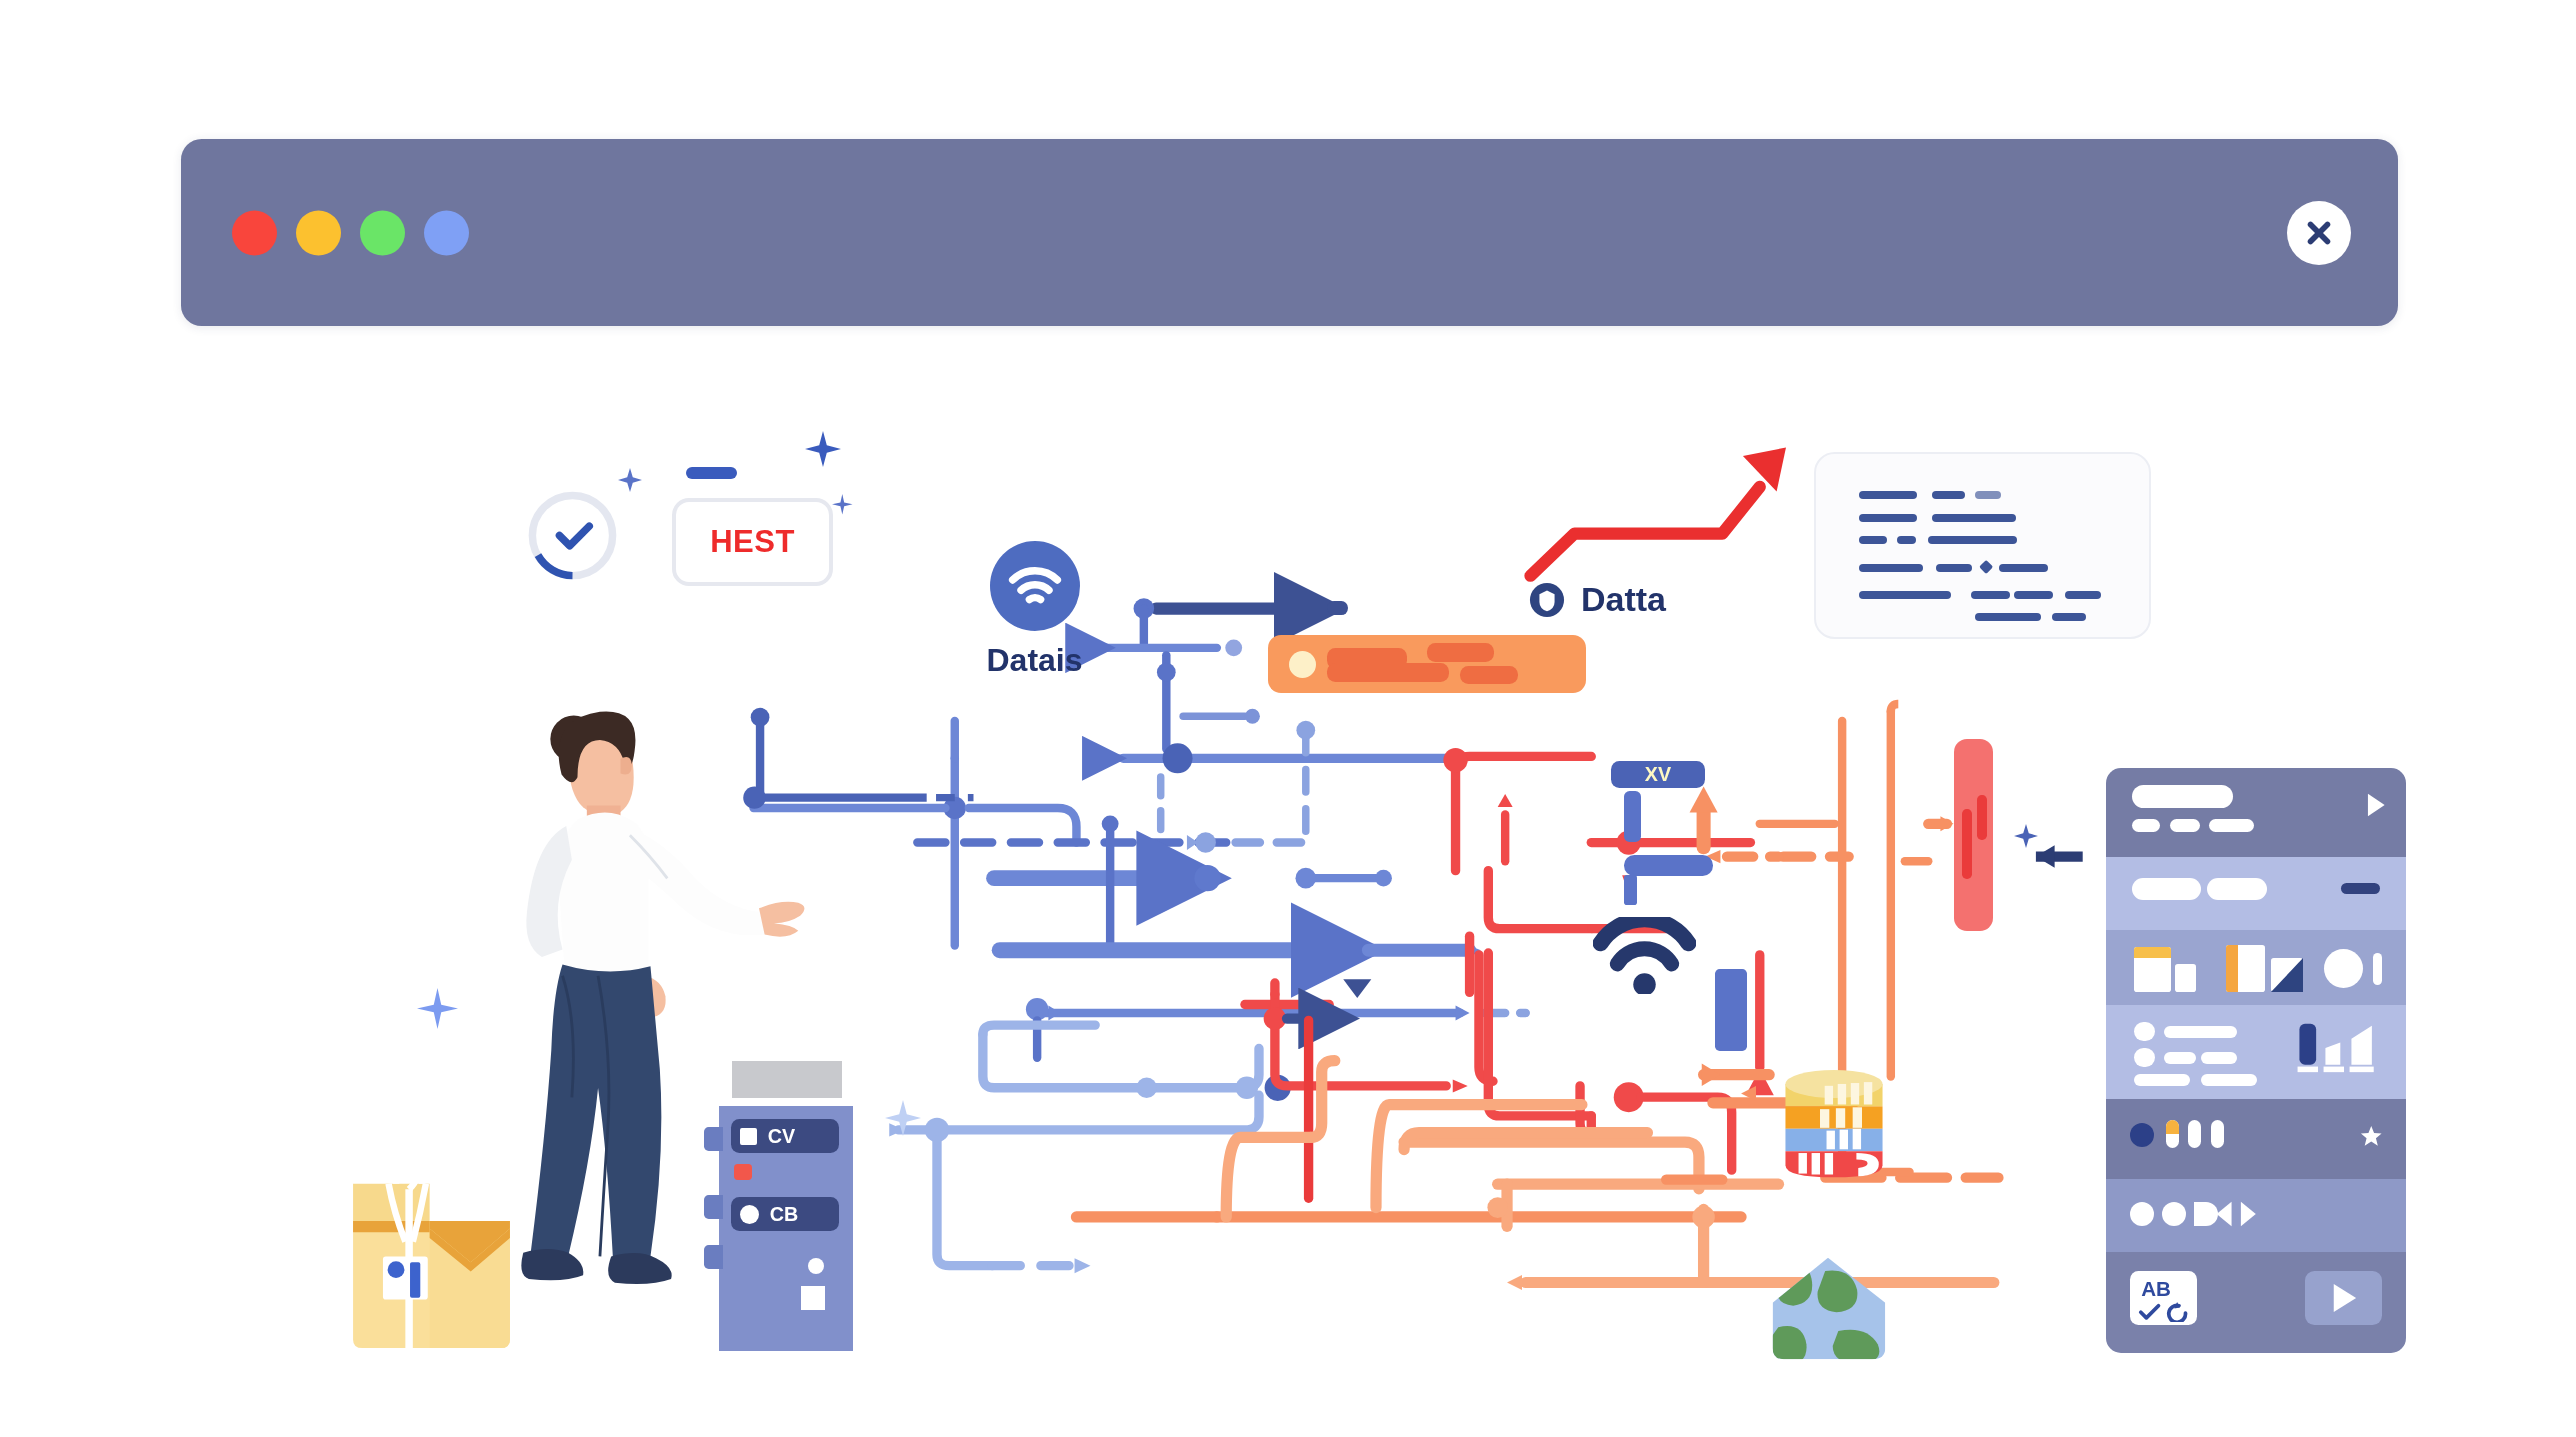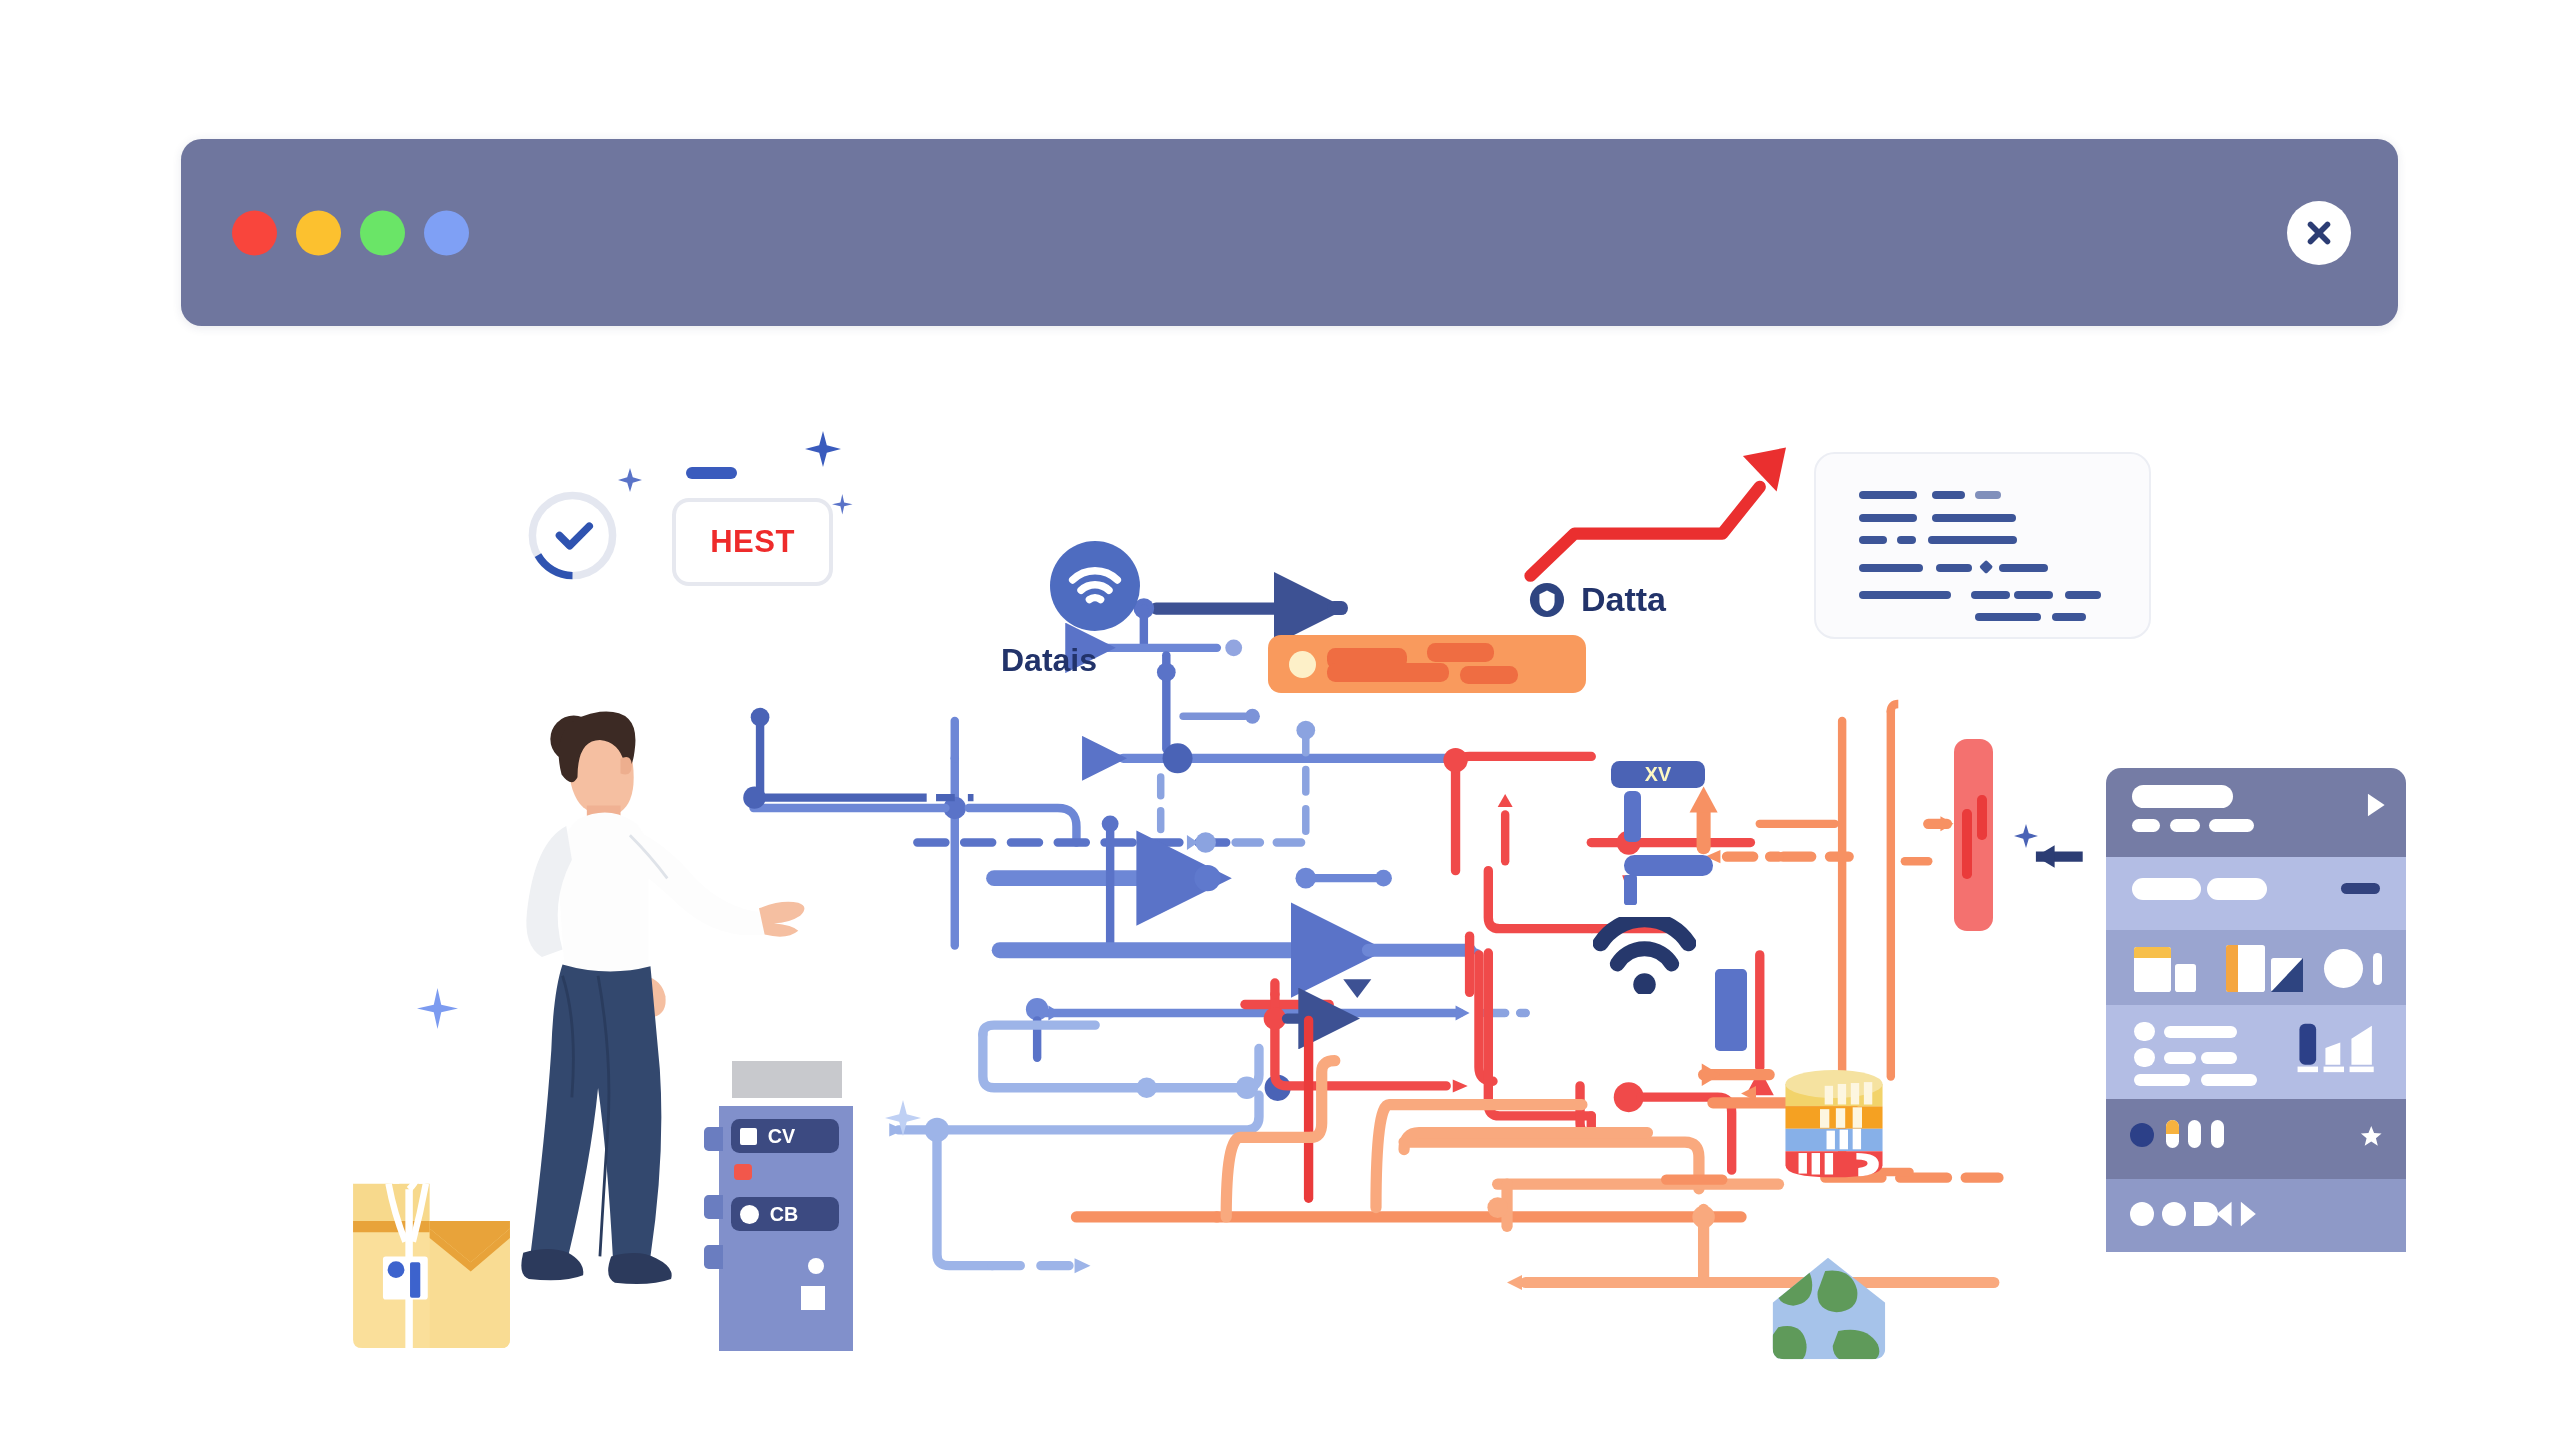--- a/index.html
+++ b/index.html
@@ -83,21 +83,21 @@
   #hest-top-bar {
     left: 686px; top: 467px;
     width: 51px; height: 12px;
     background: #3a5bbd; border-radius: 6.6px;
   }
 
   
   .sparkle { position: absolute; }
 
   
-  #datais-group { left: 1001px; top: 541px; width: 187px; }
+  #datais-group { left: 941px; top: 541px; width: 187px; text-align: center; }
   #datais-icon {
     width: 90px; height: 90px; border-radius: 50%;
     background: #4e6cc0; margin: 0 auto;
     display: flex; align-items: center; justify-content: center;
   }
   #datais-label {
     margin-top: 11.2px;
     color: #22336a;
     font-weight: 800;
     font-size: 32px;
@@ -623,20 +623,35 @@
   <div class="panel-row pr6">
     <div style="position:absolute;left:24px;top:22.5px;width:24px;height:24px;border-radius:50%;background:#ffffff;"></div>
     <div style="position:absolute;left:56px;top:22.5px;width:24px;height:24px;border-radius:50%;background:#ffffff;"></div>
     <div style="position:absolute;left:88px;top:22.5px;width:24px;height:24px;border-radius:0 12px 12px 0;background:#ffffff;"></div>
     <svg style="position:absolute;left:101px;top:20.6px;" width="64" height="28" viewBox="0 0 68 30">
       <path d="M26,2 L26,28 L10,15 z" fill="#ffffff"></path>
       <path d="M36,2 L36,28 L52,15 z" fill="#ffffff"></path>
     </svg>
   </div>
 
+  <div class="panel-row pr7">
+    <div style="position:absolute;left:24px;top:19px;width:67px;height:54px;border-radius:8.4px;background:#ffffff;">
+      <div style="position:absolute;left:11.2px;top:5.6px;color:#2f4a9e;font-weight:800;font-size:20.6px;">AB</div>
+      <svg style="position:absolute;left:7.5px;top:30px;" width="54" height="20.6" viewBox="0 0 58 22">
+        <path d="M3,12 L9,18 L22,5" fill="none" stroke="#2f4a9e" stroke-width="4" stroke-linecap="round" stroke-linejoin="round"></path>
+        <path d="M44,5 A9,9 0 1,0 51,13" fill="none" stroke="#2f4a9e" stroke-width="4" stroke-linecap="round"></path>
+        <path d="M42,1 L45,7 L39,8 z" fill="#2f4a9e"></path>
+      </svg>
+    </div>
+    <div style="position:absolute;right:24px;top:19px;width:77px;height:54px;border-radius:9.4px;background:#97a2cd;display:flex;align-items:center;justify-content:center;">
+      <svg width="28" height="32" viewBox="0 0 30 34">
+        <path d="M4,2 L28,17 L4,32 z" fill="#ffffff"></path>
+      </svg>
+    </div>
+  </div>
 </div>
 
 <div id="server-top" class="abs"></div>
 <div id="server-unit" class="abs">
   <div class="srv-left-tab" style="top:20.6px;"></div>
   <div class="srv-left-tab" style="top:89px;"></div>
   <div class="srv-left-tab" style="top:139px;"></div>
 
   <div class="srv-btn" style="top:13px;">
     <span style="width:17px;height:17px;background:#ffffff;border-radius:1.9px;display:inline-block;"></span>

